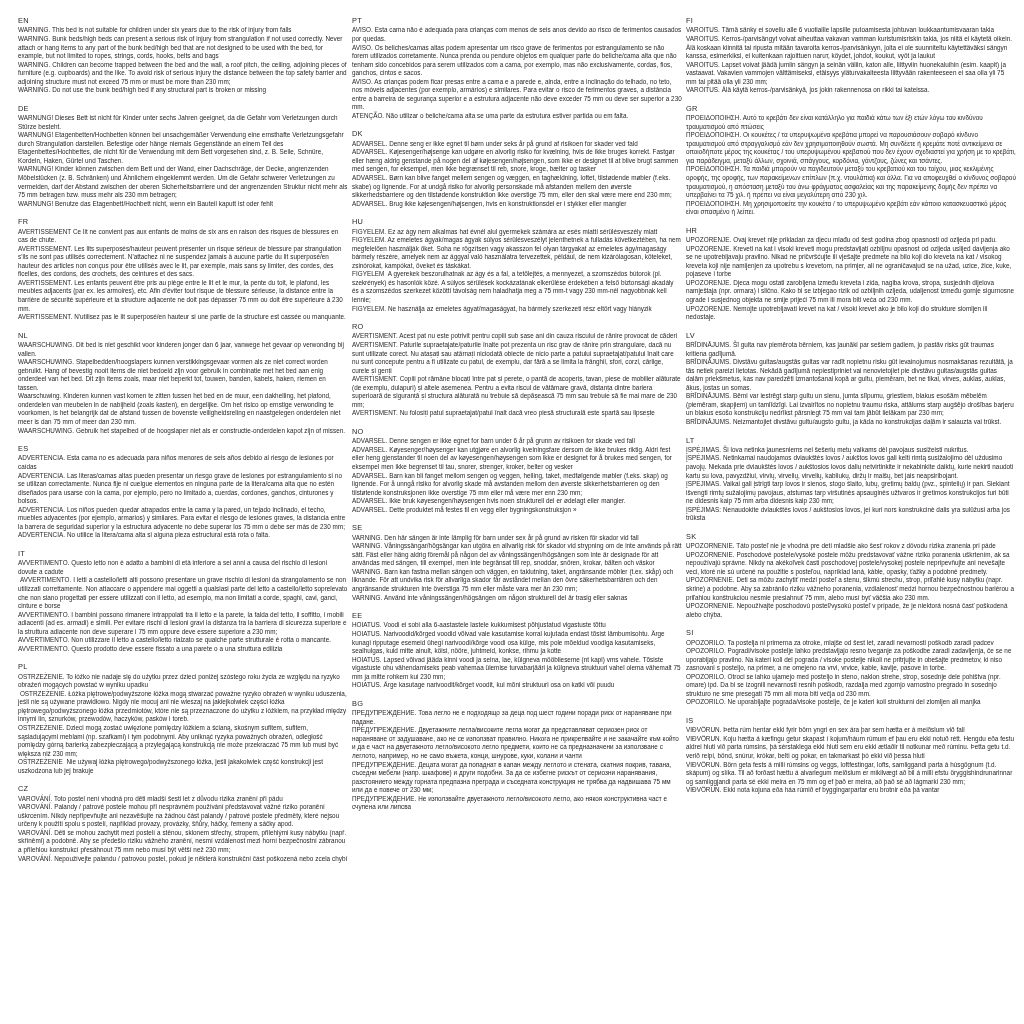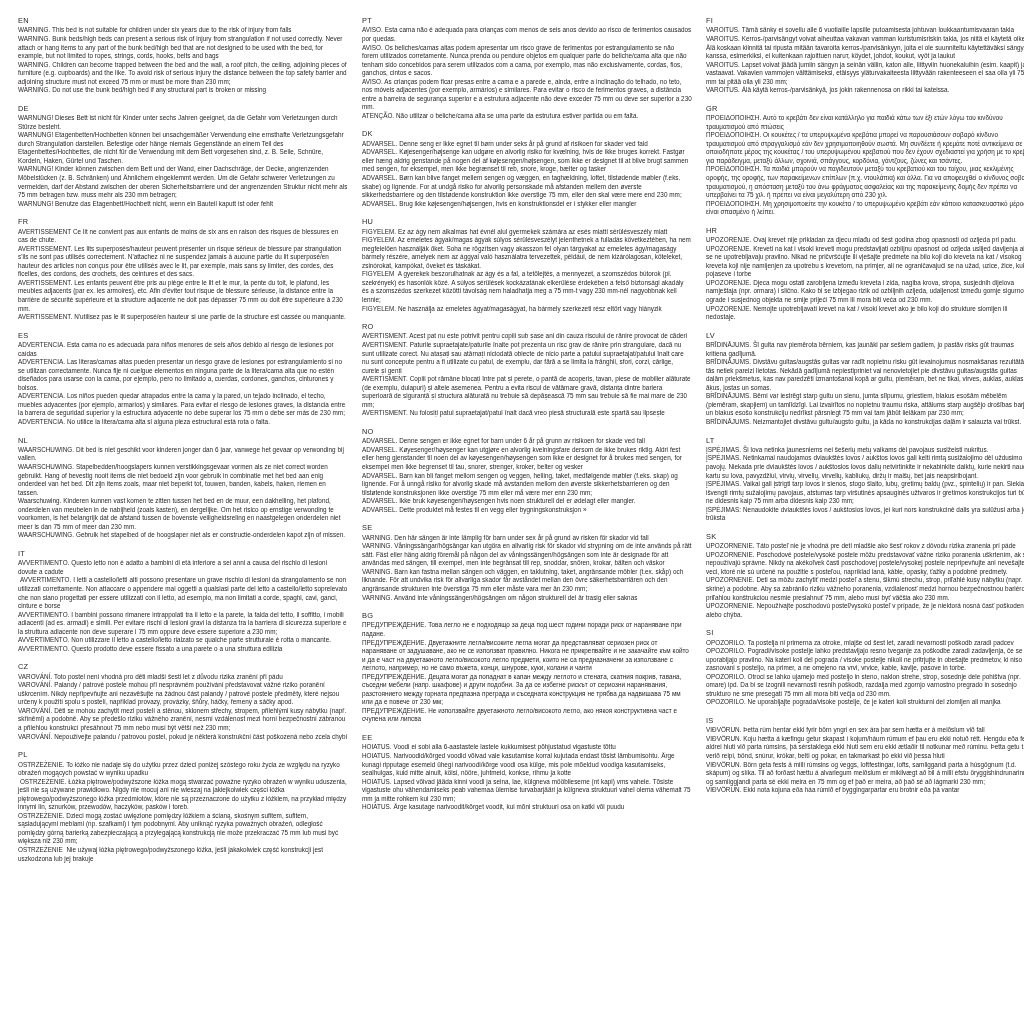--- a/index.html
+++ b/index.html
@@ -14,21 +14,21 @@
     color: #231f20;
     overflow: hidden;
   }
   .page {
     width: 1024px;
     height: 1024px;
     box-sizing: border-box;
     padding: 16px 18px 10px 18px;
     display: flex;
     flex-direction: row;
-    gap: 14px;
+    gap: 4px;
   }
   .col {
     width: 330px;
     flex: 0 0 330px;
     display: flex;
     flex-direction: column;
   }
   .block {
     margin-bottom: 9px;
   }
@@ -71,53 +71,53 @@
         <div class="para">WARNUNG! Benutze das Etagenbett/Hochbett nicht, wenn ein Bauteil kaputt ist oder fehlt</div>
       </div>
       <div class="block">
         <div class="lang">FR</div>
         <div class="para">AVERTISSEMENT Ce lit ne convient pas aux enfants de moins de six ans en raison des risques de blessures en cas de chute.</div>
         <div class="para">AVERTISSEMENT. Les lits superposés/hauteur peuvent présenter un risque sérieux de blessure par strangulation s'ils ne sont pas utilisés correctement. N'attachez ni ne suspendez jamais à aucune partie du lit superposé/en hauteur des articles non conçus pour être utilisés avec le lit, par exemple, mais sans sy limiter, des cordes, des ficelles, des cordons, des crochets, des ceintures et des sacs.</div>
         <div class="para">AVERTISSEMENT. Les enfants peuvent être pris au piège entre le lit et le mur, la pente du toit, le plafond, les meubles adjacents (par ex. les armoires), etc. Afin d'éviter tout risque de blessure sérieuse, la distance entre la barrière de sécurité supérieure et la structure adjacente ne doit pas dépasser 75 mm ou doit être supérieure à 230 mm.</div>
         <div class="para">AVERTISSEMENT. N'utilisez pas le lit superposé/en hauteur si une partie de la structure est cassée ou manquante.</div>
       </div>
       <div class="block">
+        <div class="lang">NL</div>
+        <div class="para">WAARSCHUWING. Dit bed is niet geschikt voor kinderen jonger dan 6 jaar, vanwege het gevaar op verwonding bij vallen.</div>
+        <div class="para">WAARSCHUWING. Stapelbedden/hoogslapers kunnen verstikkingsgevaar vormen als ze niet correct worden gebruikt. Hang of bevestig nooit items die niet bedoeld zijn voor gebruik in combinatie met het bed aan enig onderdeel van het bed. Dit zijn items zoals, maar niet beperkt tot, touwen, banden, kabels, haken, riemen en tassen.</div>
+        <div class="para">Waarschuwing. Kinderen kunnen vast komen te zitten tussen het bed en de muur, een dakhelling, het plafond, onderdelen van meubelen in de nabijheid (zoals kasten), en dergelijke. Om het risico op ernstige verwonding te voorkomen, is het belangrijk dat de afstand tussen de bovenste veiligheidsreling en naastgelegen onderdelen niet meer is dan 75 mm of meer dan 230 mm.</div>
+        <div class="para">WAARSCHUWING. Gebruik het stapelbed of de hoogslaper niet als er constructie-onderdelen kapot zijn of missen.</div>
+      </div>
+      <div class="block">
         <div class="lang">ES</div>
         <div class="para">ADVERTENCIA. Esta cama no es adecuada para niños menores de seis años debido al riesgo de lesiones por caídas</div>
         <div class="para">ADVERTENCIA. Las literas/camas altas pueden presentar un riesgo grave de lesiones por estrangulamiento si no se utilizan correctamente. Nunca fije ni cuelgue elementos en ninguna parte de la litera/cama alta que no estén diseñados para usarse con la cama, por ejemplo, pero no limitado a, cuerdas, cordones, ganchos, cinturones y bolsos.</div>
         <div class="para">ADVERTENCIA. Los niños pueden quedar atrapados entre la cama y la pared, un tejado inclinado, el techo, muebles adyacentes (por ejemplo, armarios) y similares. Para evitar el riesgo de lesiones graves, la distancia entre la barrera de seguridad superior y la estructura adyacente no debe superar los 75 mm o debe ser más de 230 mm;</div>
         <div class="para">ADVERTENCIA. No utilice la litera/cama alta si alguna pieza estructural está rota o falta.</div>
       </div>
       <div class="block">
-        <div class="lang">NL</div>
-        <div class="para">WAARSCHUWING. Dit bed is niet geschikt voor kinderen jonger dan 6 jaar, vanwege het gevaar op verwonding bij vallen.</div>
-        <div class="para">WAARSCHUWING. Stapelbedden/hoogslapers kunnen verstikkingsgevaar vormen als ze niet correct worden gebruikt. Hang of bevestig nooit items die niet bedoeld zijn voor gebruik in combinatie met het bed aan enig onderdeel van het bed. Dit zijn items zoals, maar niet beperkt tot, touwen, banden, kabels, haken, riemen en tassen.</div>
-        <div class="para">Waarschuwing. Kinderen kunnen vast komen te zitten tussen het bed en de muur, een dakhelling, het plafond, onderdelen van meubelen in de nabijheid (zoals kasten), en dergelijke. Om het risico op ernstige verwonding te voorkomen, is het belangrijk dat de afstand tussen de bovenste veiligheidsreling en naastgelegen onderdelen niet meer is dan 75 mm of meer dan 230 mm.</div>
-        <div class="para">WAARSCHUWING. Gebruik het stapelbed of de hoogslaper niet als er constructie-onderdelen kapot zijn of missen.</div>
-      </div>
-      <div class="block">
         <div class="lang">IT</div>
         <div class="para">AVVERTIMENTO. Questo letto non è adatto a bambini di età inferiore a sei anni a causa del rischio di lesioni dovute a cadute</div>
         <div class="para"> AVVERTIMENTO. I letti a castello/letti alti possono presentare un grave rischio di lesioni da strangolamento se non utilizzati correttamente. Non attaccare o appendere mai oggetti a qualsiasi parte del letto a castello/letto soprelevato che non siano progettati per essere utilizzati con il letto, ad esempio, ma non limitati a corde, spaghi, cavi, ganci, cinture e borse</div>
         <div class="para">AVVERTIMENTO. I bambini possono rimanere intrappolati tra il letto e la parete, la falda del tetto, il soffitto, i mobili adiacenti (ad es. armadi) e simili. Per evitare rischi di lesioni gravi la distanza tra la barriera di sicurezza superiore e la struttura adiacente non deve superare i 75 mm oppure deve essere superiore a 230 mm;</div>
         <div class="para">AVVERTIMENTO. Non utilizzare il letto a castello/letto rialzato se qualche parte strutturale è rotta o mancante. AVVERTIMENTO. Questo prodotto deve essere fissato a una parete o a una struttura edilizia</div>
       </div>
       <div class="block">
+        <div class="lang">PL</div>
+        <div class="para">OSTRZEŻENIE. To łóżko nie nadaje się do użytku przez dzieci poniżej szóstego roku życia ze względu na ryzyko obrażeń mogących powstać w wyniku upadku</div>
+        <div class="para"> OSTRZEŻENIE. Łóżka piętrowe/podwyższone łóżka mogą stwarzać poważne ryzyko obrażeń w wyniku uduszenia, jeśli nie są używane prawidłowo. Nigdy nie mocuj ani nie wieszaj na jakiejkolwiek części łóżka piętrowego/podwyższonego łóżka przedmiotów, które nie są przeznaczone do użytku z łóżkiem, na przykład między innymi lin, sznurków, przewodów, haczyków, pasków i toreb.</div>
+        <div class="para">OSTRZEŻENIE. Dzieci mogą zostać uwięzione pomiędzy łóżkiem a ścianą, skośnym sufitem, sufitem, sąsiadującymi meblami (np. szafkami) i tym podobnymi. Aby uniknąć ryzyka poważnych obrażeń, odległość pomiędzy górną barierką zabezpieczającą a przylegającą konstrukcją nie może przekraczać 75 mm lub musi być większa niż 230 mm;</div>
+        <div class="para">OSTRZEŻENIE  Nie używaj łóżka piętrowego/podwyższonego łóżka, jeśli jakakolwiek część konstrukcji jest uszkodzona lub jej brakuje</div>
+      </div>
+      <div class="block">
         <div class="lang">CZ</div>
         <div class="para">VAROVÁNÍ. Toto postel není vhodná pro děti mladší šesti let z důvodu rizika zranění při pádu</div>
         <div class="para">VAROVÁNÍ. Palandy / patrové postele mohou při nesprávném používání představovat vážné riziko poranění uškrcením. Nikdy nepřipevňujte ani nezavěšujte na žádnou část palandy / patrové postele předměty, které nejsou určeny k použití spolu s postelí, například provazy, provázky, šňůry, háčky, řemeny a sáčky apod.</div>
         <div class="para">VAROVÁNÍ. Děti se mohou zachytit mezi postelí a stěnou, sklonem střechy, stropem, přilehlými kusy nábytku (např. skříněmi) a podobně. Aby se předešlo riziku vážného zranění, nesmí vzdálenost mezi horní bezpečnostní zábranou a přilehlou konstrukcí přesáhnout 75 mm nebo musí být větší než 230 mm;</div>
         <div class="para">VAROVÁNÍ. Nepoužívejte palandu / patrovou postel, pokud je některá konstrukční část poškozená nebo zcela chybí</div>
-      </div>
-      <div class="block">
-        <div class="lang">PL</div>
-        <div class="para">OSTRZEŻENIE. To łóżko nie nadaje się do użytku przez dzieci poniżej szóstego roku życia ze względu na ryzyko obrażeń mogących powstać w wyniku upadku</div>
-        <div class="para"> OSTRZEŻENIE. Łóżka piętrowe/podwyższone łóżka mogą stwarzać poważne ryzyko obrażeń w wyniku uduszenia, jeśli nie są używane prawidłowo. Nigdy nie mocuj ani nie wieszaj na jakiejkolwiek części łóżka piętrowego/podwyższonego łóżka przedmiotów, które nie są przeznaczone do użytku z łóżkiem, na przykład między innymi lin, sznurków, przewodów, haczyków, pasków i toreb.</div>
-        <div class="para">OSTRZEŻENIE. Dzieci mogą zostać uwięzione pomiędzy łóżkiem a ścianą, skośnym sufitem, sufitem, sąsiadującymi meblami (np. szafkami) i tym podobnymi. Aby uniknąć ryzyka poważnych obrażeń, odległość pomiędzy górną barierką zabezpieczającą a przylegającą konstrukcją nie może przekraczać 75 mm lub musi być większa niż 230 mm;</div>
-        <div class="para">OSTRZEŻENIE  Nie używaj łóżka piętrowego/podwyższonego łóżka, jeśli jakakolwiek część konstrukcji jest uszkodzona lub jej brakuje</div>
       </div>
     </div>
   <div class="col">
       <div class="block">
         <div class="lang">PT</div>
         <div class="para">AVISO. Esta cama não é adequada para crianças com menos de seis anos devido ao risco de ferimentos causados por quedas.</div>
         <div class="para">AVISO. Os beliches/camas altas podem apresentar um risco grave de ferimentos por estrangulamento se não forem utilizados corretamente. Nunca prenda ou pendure objetos em qualquer parte do beliche/cama alta que não tenham sido concebidos para serem utilizados com a cama, por exemplo, mas não exclusivamente, cordas, fios, ganchos, cintos e sacos.</div>
         <div class="para">AVISO. As crianças podem ficar presas entre a cama e a parede e, ainda, entre a inclinação do telhado, no teto, nos móveis adjacentes (por exemplo, armários) e similares. Para evitar o risco de ferimentos graves, a distância entre a barreira de segurança superior e a estrutura adjacente não deve exceder 75 mm ou deve ser superior a 230 mm.</div>
         <div class="para">ATENÇÃO. Não utilizar o beliche/cama alta se uma parte da estrutura estiver partida ou em falta.</div>
       </div>
@@ -150,33 +150,33 @@
         <div class="para">ADVARSEL. Dette produktet må festes til en vegg eller bygningskonstruksjon »</div>
       </div>
       <div class="block">
         <div class="lang">SE</div>
         <div class="para">VARNING. Den här sängen är inte lämplig för barn under sex år på grund av risken för skador vid fall</div>
         <div class="para">VARNING. Våningssängar/högsängar kan utgöra en allvarlig risk för skador vid strypning om de inte används på rätt sätt. Fäst eller häng aldrig föremål på någon del av våningssängen/högsängen som inte är designade för att användas med sängen, till exempel, men inte begränsat till rep, snoddar, snören, krokar, bälten och väskor</div>
         <div class="para">VARNING. Barn kan fastna mellan sängen och väggen, en taklutning, taket, angränsande möbler (t.ex. skåp) och liknande. För att undvika risk för allvarliga skador får avståndet mellan den övre säkerhetsbarriären och den angränsande strukturen inte överstiga 75 mm eller måste vara mer än 230 mm;</div>
         <div class="para">VARNING. Använd inte våningssängen/högsängen om någon strukturell del är trasig eller saknas</div>
       </div>
       <div class="block">
+        <div class="lang">EE</div>
+        <div class="para">HOIATUS. Voodi ei sobi alla 6-aastastele lastele kukkumisest põhjustatud vigastuste tõttu</div>
+        <div class="para">HOIATUS. Narivoodid/kõrged voodid võivad vale kasutamise korral kujutada endast tõsist lämbumisohtu. Ärge kunagi ripputage esemeid ühegi narivoodi/kõrge voodi osa külge, mis pole mõeldud voodiga kasutamiseks, sealhulgas, kuid mitte ainult, köisi, nööre, juhtmeid, konkse, rihmu ja kotte</div>
+        <div class="para">HOIATUS. Lapsed võivad jääda kinni voodi ja seina, lae, külgneva mööblieseme (nt kapi) vms vahele. Tõsiste vigastuste ohu vähendamiseks peab vahemaa ülemise turvabarjääri ja külgneva struktuuri vahel olema vähemalt 75 mm ja mitte rohkem kui 230 mm;</div>
+        <div class="para">HOIATUS. Ärge kasutage narivoodit/kõrget voodit, kui mõni struktuuri osa on katki või puudu</div>
+      </div>
+      <div class="block">
         <div class="lang">BG</div>
         <div class="para">ПРЕДУПРЕЖДЕНИЕ. Това легло не е подходящо за деца под шест години поради риск от нараняване при падане.</div>
         <div class="para">ПРЕДУПРЕЖДЕНИЕ. Двуетажните легла/високите легла могат да представляват сериозен риск от нараняване от задушаване, ако не се използват правилно. Никога не прикрепвайте и не закачайте към който и да е част на двуетажното легло/високото легло предмети, които не са предназначени за използване с леглото, например, но не само въжета, конци, шнурове, куки, колани и чанти</div>
         <div class="para">ПРЕДУПРЕЖДЕНИЕ. Децата могат да попаднат в капан между леглото и стената, скатния покрив, тавана, съседни мебели (напр. шкафове) и други подобни. За да се избегне рискът от сериозни наранявания, разстоянието между горната предпазна преграда и съседната конструкция не трябва да надвишава 75 мм или да е повече от 230 мм;</div>
         <div class="para">ПРЕДУПРЕЖДЕНИЕ. Не използвайте двуетажното легло/високото легло, ако някоя конструктивна част е счупена или липсва</div>
       </div>
-      <div class="block">
-        <div class="lang">EE</div>
-        <div class="para">HOIATUS. Voodi ei sobi alla 6-aastastele lastele kukkumisest põhjustatud vigastuste tõttu</div>
-        <div class="para">HOIATUS. Narivoodid/kõrged voodid võivad vale kasutamise korral kujutada endast tõsist lämbumisohtu. Ärge kunagi ripputage esemeid ühegi narivoodi/kõrge voodi osa külge, mis pole mõeldud voodiga kasutamiseks, sealhulgas, kuid mitte ainult, köisi, nööre, juhtmeid, konkse, rihmu ja kotte</div>
-        <div class="para">HOIATUS. Lapsed võivad jääda kinni voodi ja seina, lae, külgneva mööblieseme (nt kapi) vms vahele. Tõsiste vigastuste ohu vähendamiseks peab vahemaa ülemise turvabarjääri ja külgneva struktuuri vahel olema vähemalt 75 mm ja mitte rohkem kui 230 mm;</div>
-        <div class="para">HOIATUS. Ärge kasutage narivoodit/kõrget voodit, kui mõni struktuuri osa on katki või puudu</div>
-      </div>
     </div>
   <div class="col">
       <div class="block">
         <div class="lang">FI</div>
         <div class="para">VAROITUS. Tämä sänky ei sovellu alle 6 vuotiaille lapsille putoamisesta johtuvan loukkaantumisvaaran takia</div>
         <div class="para">VAROITUS. Kerros-/parvisängyt voivat aiheuttaa vakavan vamman kuristumisriskin takia, jos niitä ei käytetä oikein. Älä koskaan kiinnitä tai ripusta mitään tavaroita kerros-/parvisänkyyn, joita ei ole suunniteltu käytettäväksi sängyn kanssa, esimerkiksi, ei kuitenkaan rajoittuen naruт, köydet, johdot, koukut, vyöt ja laukut</div>
         <div class="para">VAROITUS. Lapset voivat jäädä jumiin sängyn ja seinän väliin, katon alle, liittyviin huonekaluihin (esim. kaapit) ja vastaavat. Vakavien vammojen välttämiseksi, etäisyys yläturvakaiteesta liittyvään rakenteeseen ei saa olla yli 75 mm tai pitää olla yli 230 mm;</div>
         <div class="para">VAROITUS. Älä käytä kerros-/parvisänkyä, jos jokin rakennenosa on rikki tai kateissa.</div>
       </div>
       <div class="block">

